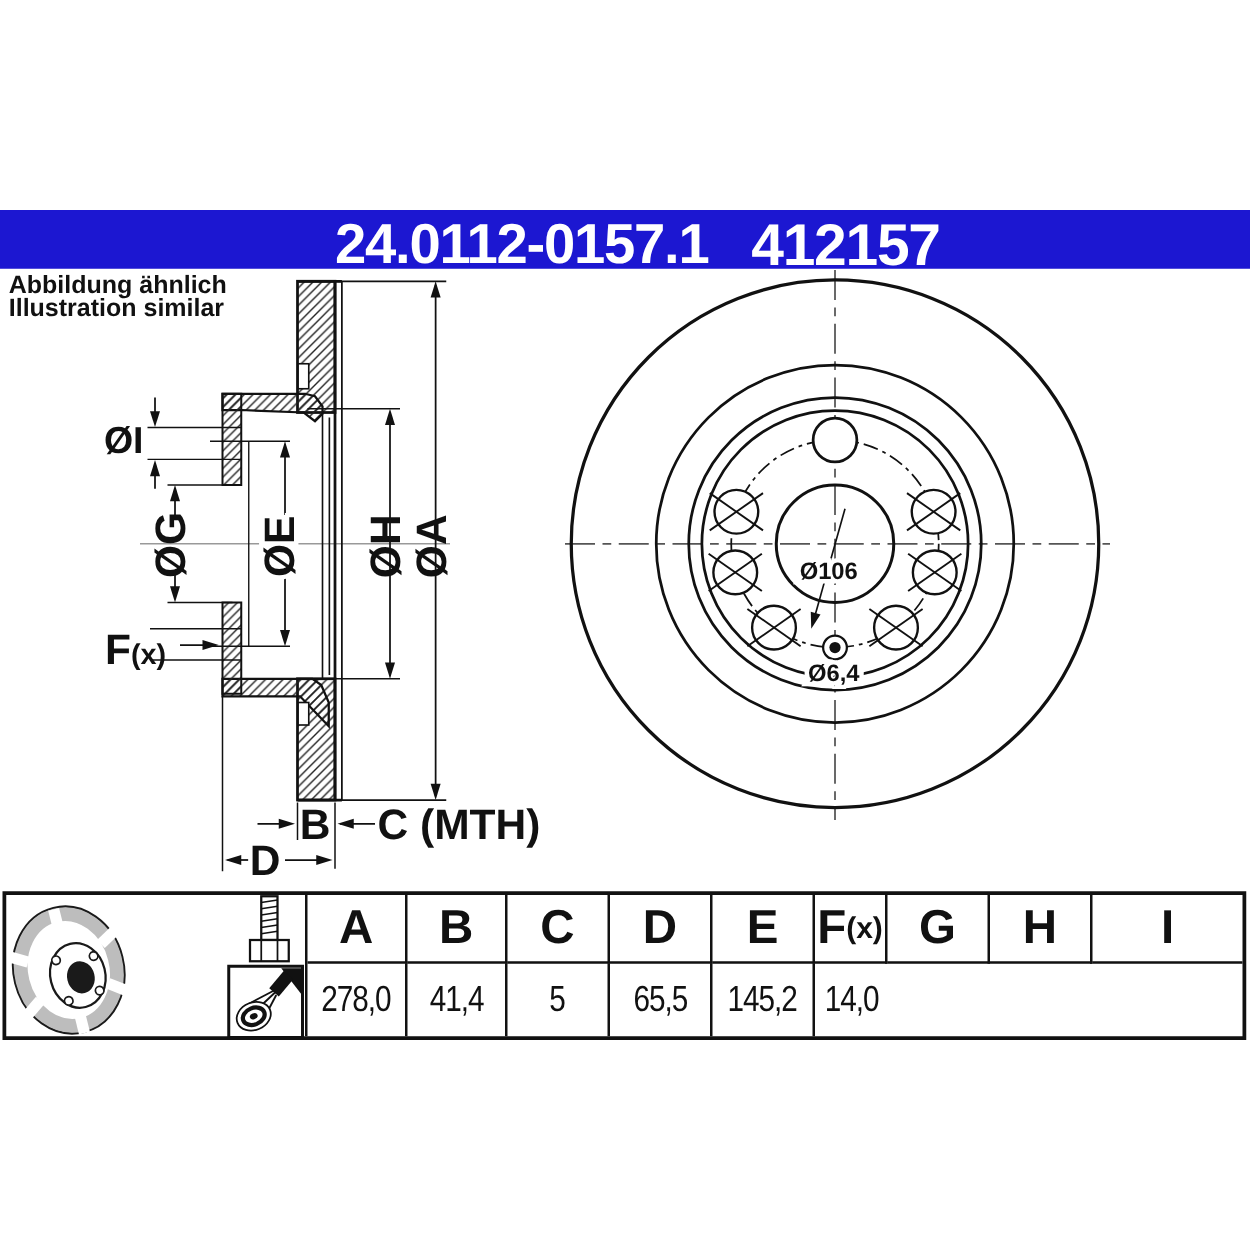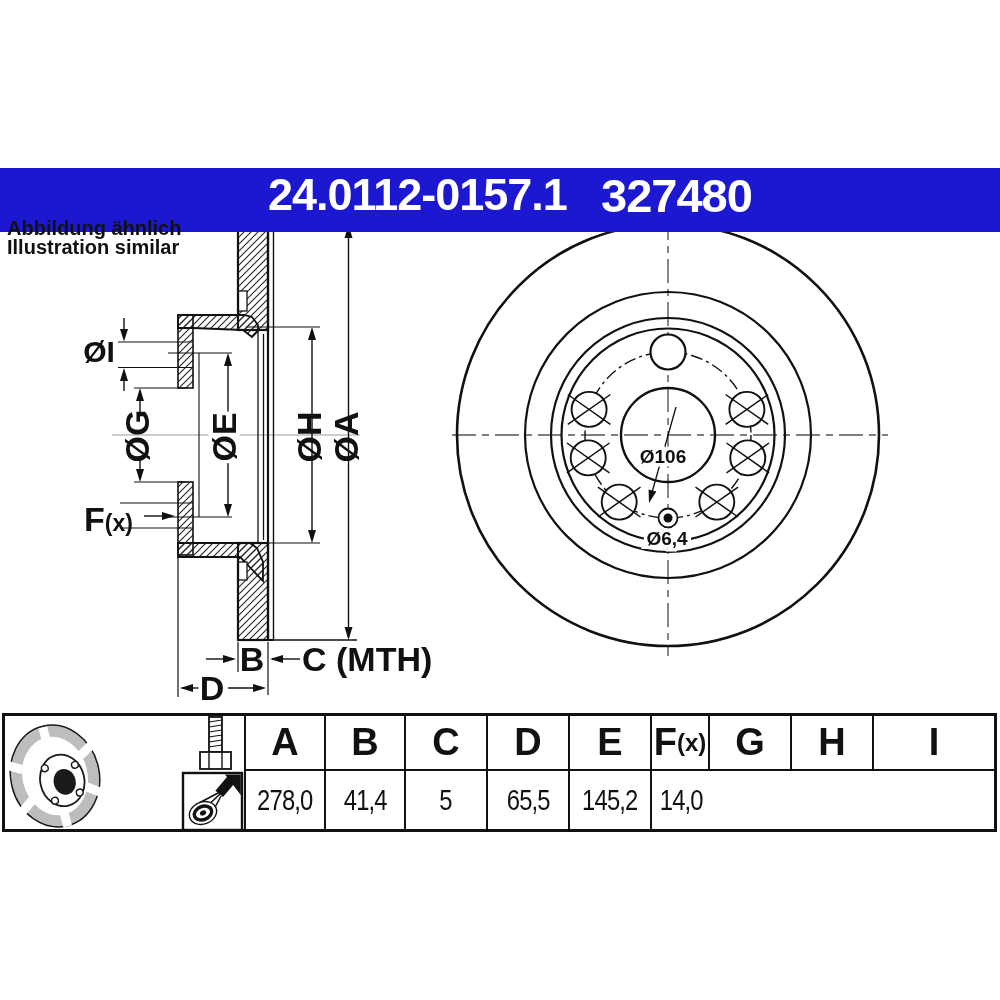--- a/index.html
+++ b/index.html
@@ -1,19 +1,19 @@
 <!DOCTYPE html>
 <html><head>
 <meta charset="utf-8">
 <style>
   html,body{margin:0;padding:0;background:#fff;}
   #stage{position:relative;width:1000px;height:1000px;background:#ffffff;overflow:hidden;
          font-family:"Liberation Sans",sans-serif;color:#111;}
   
-  #hdr{position:absolute;left:0;top:168px;width:1000px;height:64px;background:#1c17d1;}
+  #hdr{position:absolute;left:0;top:168px;width:1000px;height:47px;background:#1c17d1;}
   #hdr .pn{position:absolute;left:268px;top:1px;font-size:45px;font-weight:bold;color:#fff;letter-spacing:-1px;}
   #hdr .ref{position:absolute;left:601px;top:0px;font-size:47px;font-weight:bold;color:#fff;letter-spacing:-1px;}
   
   #note{position:absolute;left:7px;top:219px;font-size:20px;font-weight:bold;line-height:18.5px;color:#111;}
   
   #dwg{position:absolute;left:0;top:0;width:1000px;height:1000px;}
   text{font-family:"Liberation Sans",sans-serif;font-weight:bold;fill:#111;}
   .halo{paint-order:stroke;stroke:#ffffff;stroke-width:7px;}
   
   #tbl{position:absolute;left:2px;top:713px;width:989px;height:113px;border:3px solid #111;display:grid;
@@ -227,21 +227,21 @@
       <g transform="translate(203,813) rotate(-22)">
         <ellipse rx="14" ry="11" fill="#fff" stroke="#111" stroke-width="1.4"></ellipse>
         <ellipse rx="9" ry="6.6" fill="none" stroke="#111" stroke-width="3.4"></ellipse>
         <ellipse rx="3.2" ry="2.4" fill="#111"></ellipse>
       </g>
     </g>
   </svg>
 
   <div id="hdr">
     <span class="pn">24.0112-0157.1</span>
-    <span class="ref">327480</span>
+    <span class="ref">412157</span>
   </div>
 
   <div id="note">
     <div>Abbildung ähnlich</div>
     <div>Illustration similar</div>
   </div>
 
   <div id="tbl">
     <div class="cell icons"></div>
 

